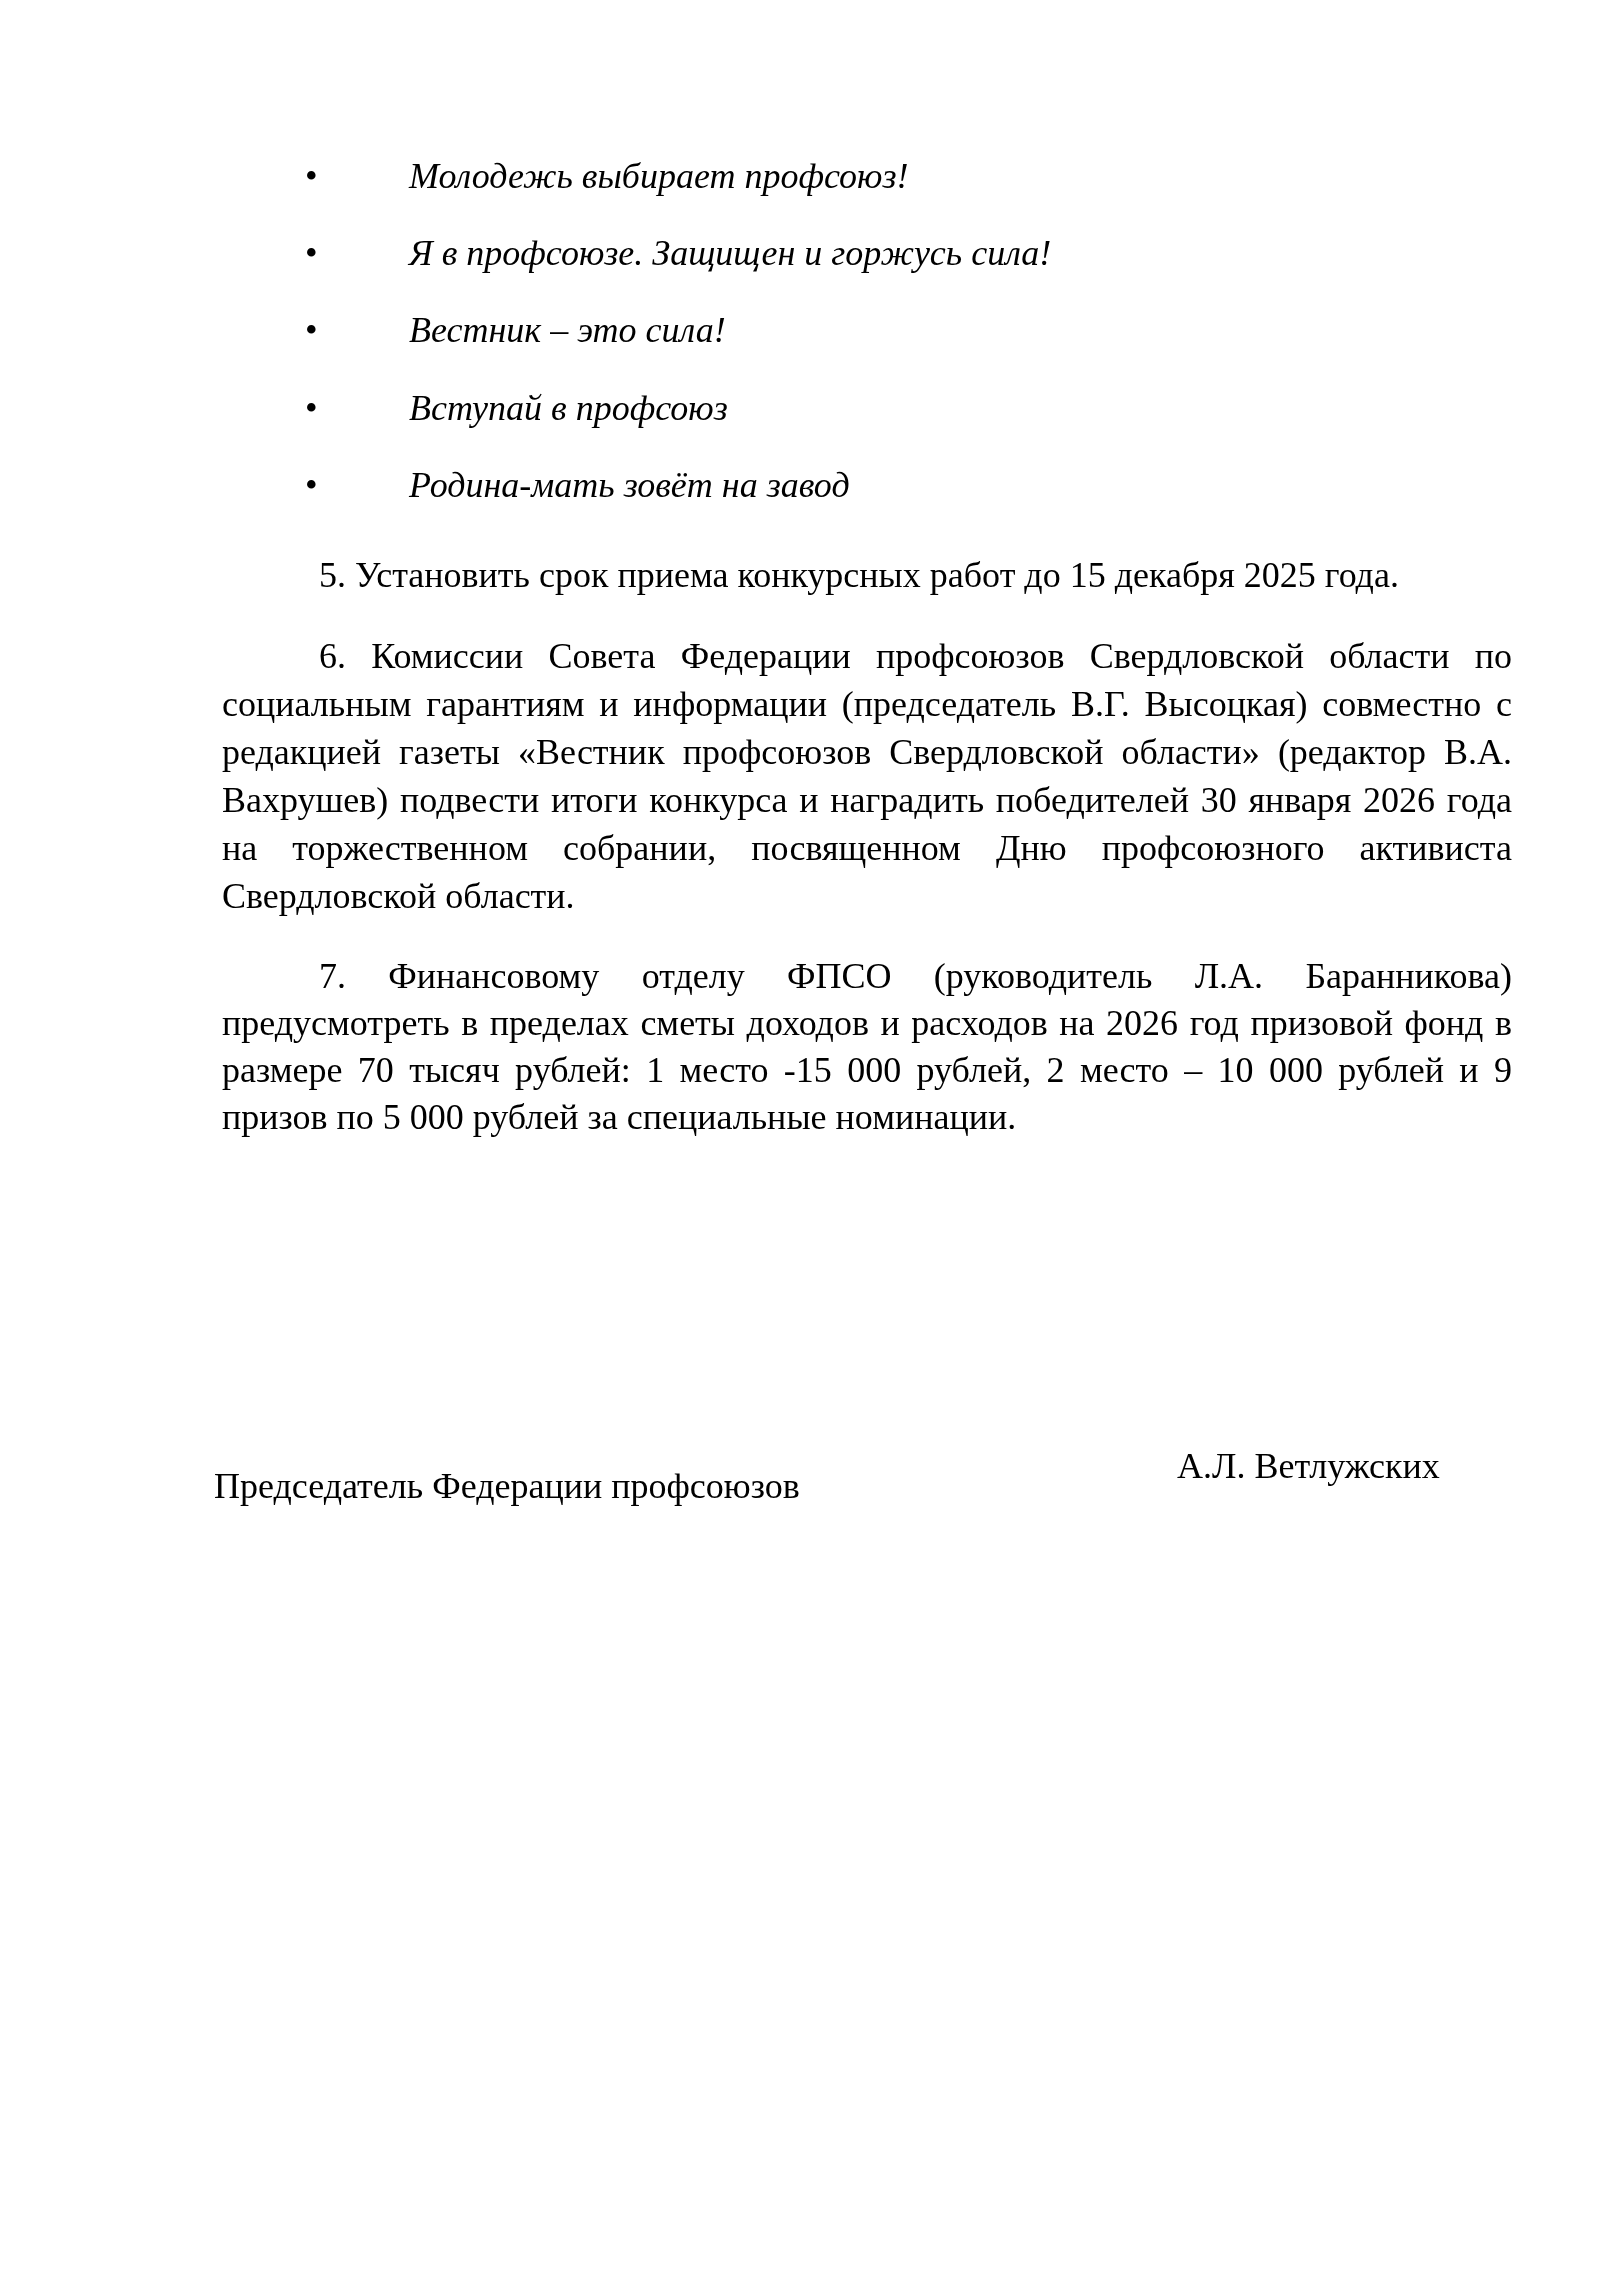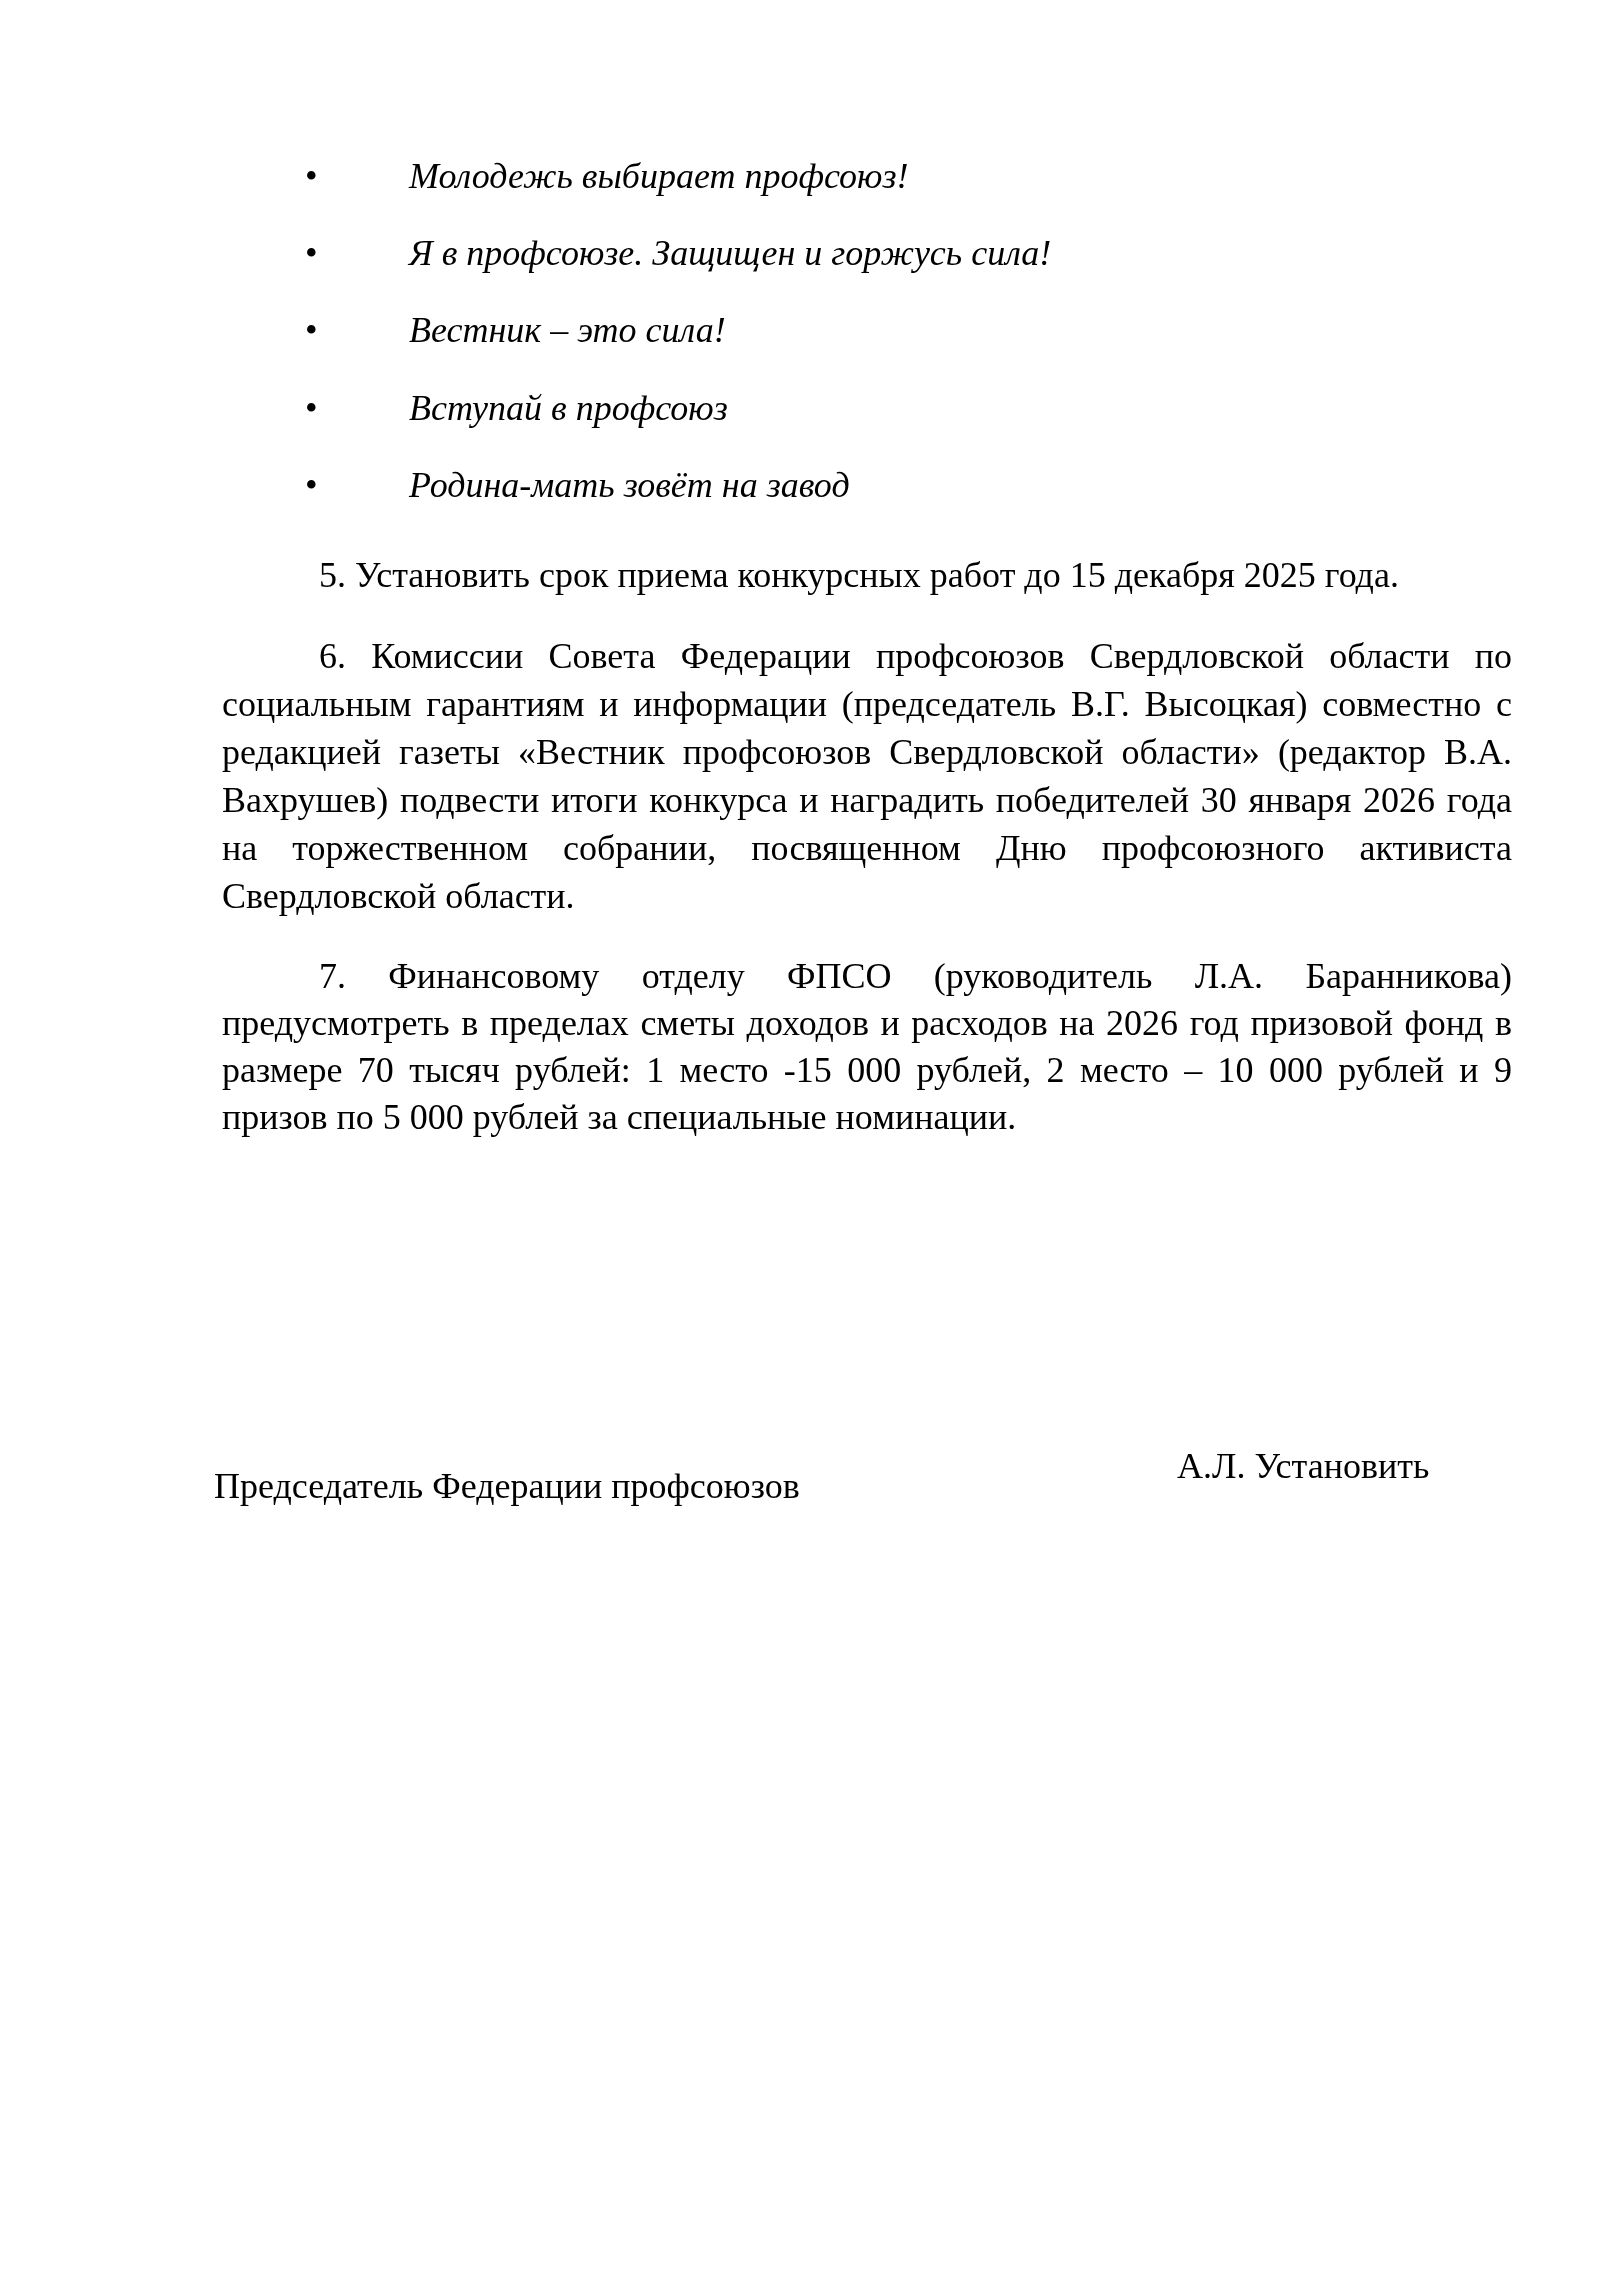--- a/index.html
+++ b/index.html
@@ -117,17 +117,17 @@
 
   <p class="para para-5"><span class="num">5.</span> <span>Установить срок приема конкурсных работ до 15 декабря 2025 года.</span></p>
 
   <p class="para para-6"><span class="num">6.</span> <span>Комиссии Совета Федерации профсоюзов Свердловской области по социальным гарантиям и информации (председатель В.Г. Высоцкая) совместно с редакцией газеты «Вестник профсоюзов Свердловской области» (редактор В.А. Вахрушев) подвести итоги конкурса и наградить победителей 30 января 2026 года на торжественном собрании, посвященном Дню профсоюзного активиста Свердловской области.</span></p>
 
   <p class="para para-7"><span class="num">7.</span> <span>Финансовому отделу ФПСО (руководитель Л.А. Баранникова) предусмотреть в пределах сметы доходов и расходов на 2026 год призовой фонд в размере 70 тысяч рублей: 1 место -15 000 рублей, 2 место – 10 000 рублей и 9 призов по 5 000 рублей за специальные номинации.</span></p>
 
 
   <div class="signature">
     <span class="sig-title">Председатель Федерации профсоюзов</span>
-    <span class="sig-name">А.Л. Установить</span>
+    <span class="sig-name">А.Л. Ветлужских</span>
   </div>
 
 </div>
 
 
 </body></html>

